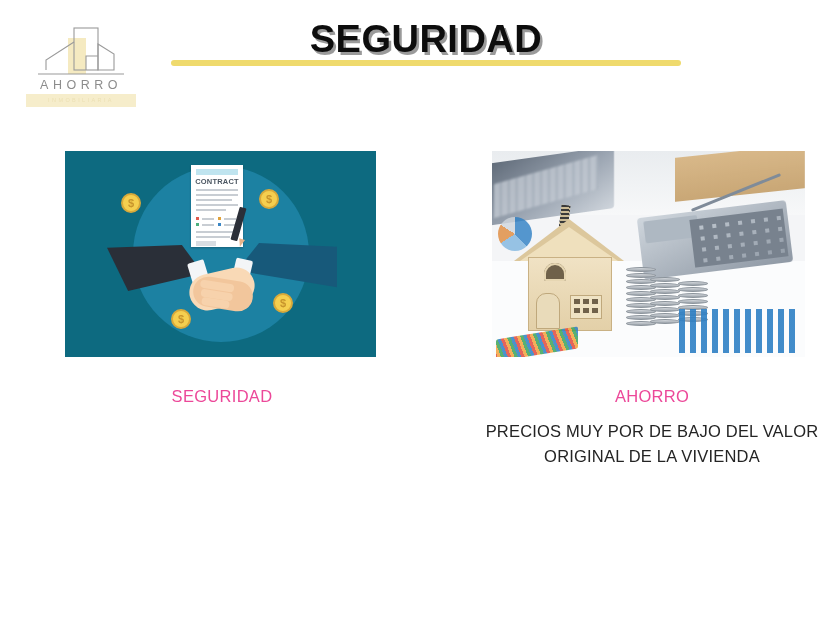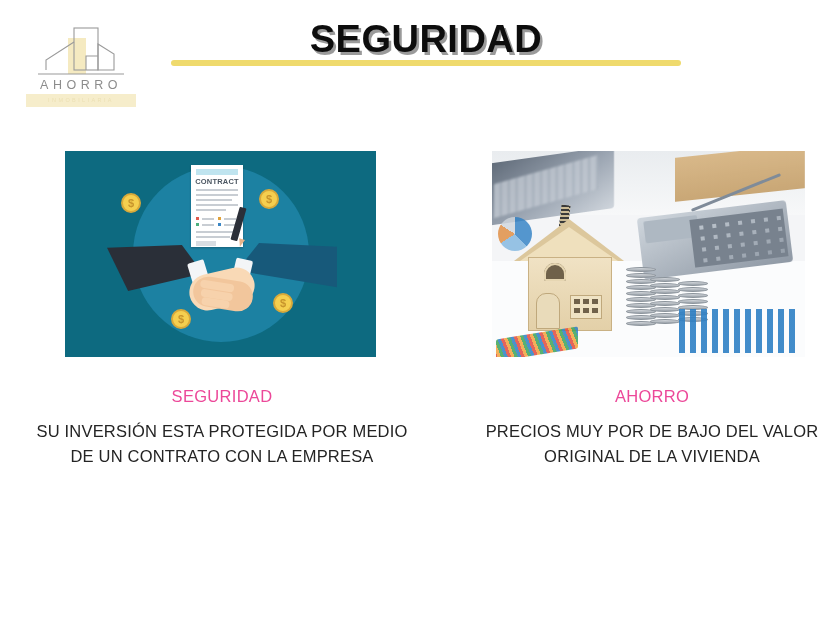--- a/index.html
+++ b/index.html
@@ -397,19 +397,18 @@
         <i style="top:36px;"></i>
     </div>
 
     <div class="ph-bars"></div>
     <div class="ph-bars2"></div>
   </div>
 </div>
 
 <div class="caption left">
   <div class="cap-head">SEGURIDAD</div>
-  <div class="cap-body">SU INVERSIÓN ESTA PROTEGIDA POR MEDIO DE UN CONTRATO CON LA EMPRESA</div>
 </div>
 
 <div class="caption right">
   <div class="cap-head">AHORRO</div>
   <div class="cap-body">PRECIOS MUY POR DE BAJO DEL VALOR ORIGINAL DE LA VIVIENDA</div>
 </div>
 
 </body></html>

